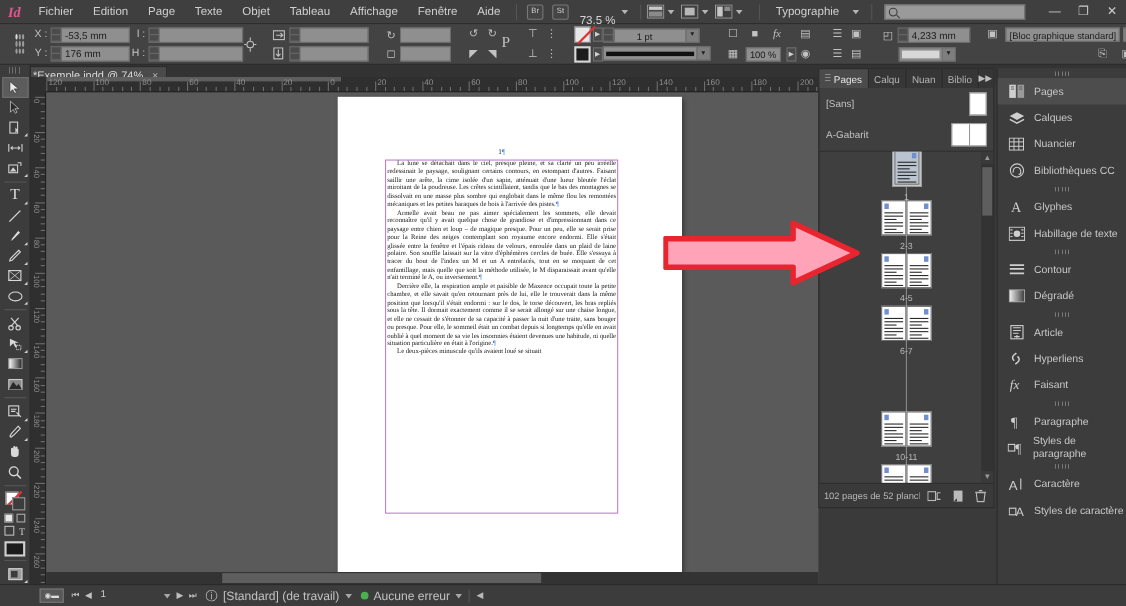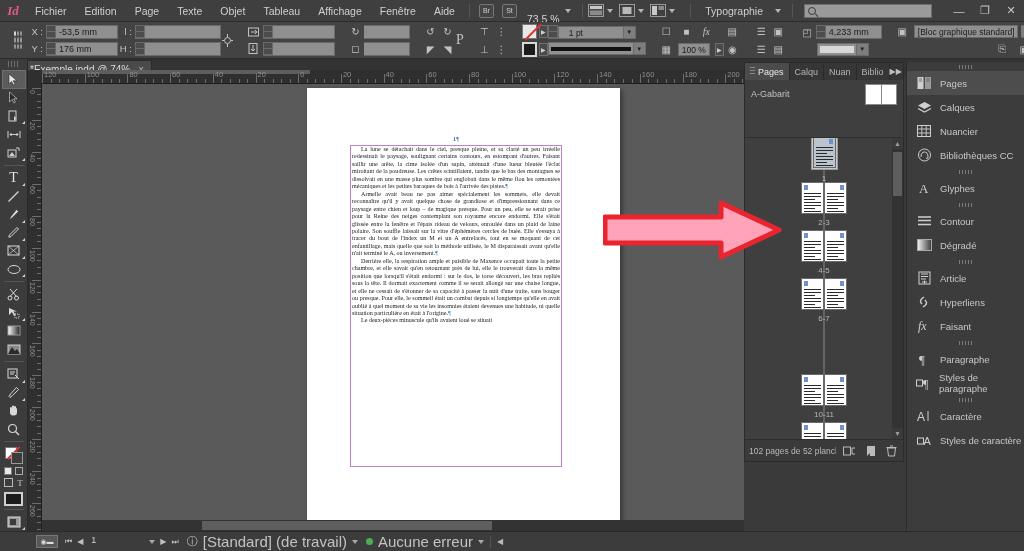--- a/index.html
+++ b/index.html
@@ -65,21 +65,21 @@
             color:#1c1c1c; font-size:9px; padding:0 3px; line-height:13px; width:62px; }
   .finput.wide { width:76px; }
   .cb-sep { width:1px; height:30px; background:#555; margin:0 6px; }
   .iconbtn { width:17px;height:15px; display:flex;align-items:center;justify-content:center;
              color:#c2c2c2; font-size:10px; }
   .swatch-none { width:15px;height:15px;background:#e8e8e8;border:1px solid #777;position:relative; }
   .swatch-none:after{content:"";position:absolute;left:-1px;top:6px;width:22px;height:1.6px;background:#e03030;transform:rotate(-45deg);transform-origin:center;}
   .swatch-k { width:15px;height:15px;background:#1c1c1c;border:2px solid #d8d8d8; }
   .tiny-arrow { width:9px;height:13px;background:#4a4a4a;border:1px solid #6e6e6e;
                 display:flex;align-items:center;justify-content:center;font-size:6px;color:#d0d0d0;margin-left:2px;}
-  .strokesel { width:66px;height:13px;background:#8f8f8f;border:1px solid #6a6a6a;color:#1c1c1c;font-size:8.5px;padding-left:10px;line-height:12px;}
+  .strokesel { width:66px;height:13px;background:#8f8f8f;border:1px solid #6a6a6a;color:#1c1c1c;font-size:8.5px;padding-left:20px;line-height:12px;}
   .strokestyle { width:86px;height:13px;background:#8f8f8f;border:1px solid #6a6a6a;display:flex;align-items:center;padding:0 2px; }
   .strokestyle b { display:block;width:100%;height:4px;background:#111; }
   .ddarrow { width:12px;height:13px;background:#7e7e7e;border:1px solid #6a6a6a;border-left:none;
              display:flex;align-items:center;justify-content:center;font-size:6px;color:#222; }
   .opac { width:32px;height:13px;background:#8f8f8f;border:1px solid #6a6a6a;color:#1c1c1c;font-size:8.5px;text-align:center;line-height:12px;}
   .objstyle { width:104px;height:13px;background:#8f8f8f;border:1px solid #6a6a6a;color:#1c1c1c;font-size:8.5px;padding-left:3px;line-height:12px;}
 
   
   .tabstrip { position:absolute; left:0; top:59px; width:1024px; height:18px; background:#333; }
   .tabstrip .tgrip{ position:absolute;left:3px;top:3px;width:10px;height:12px;
@@ -211,21 +211,21 @@
   .statusbar {
     position:absolute; left:0; bottom:0; width:1024px; height:20px;
     background:#3c3c3c; border-top:1px solid #2a2a2a; display:flex; align-items:center;
   }
   .sb-left { width:28px; height:20px; background:#3c3c3c; }
   .sb-preflight { width:22px;height:13px;background:#585858;border:1px solid #777;
       display:flex;align-items:center;justify-content:center;font-size:7px;color:#ddd;margin-left:8px;}
   .sb-nav { display:flex; align-items:center; gap:5px; margin-left:7px; color:#c0c0c0; font-size:8px;}
   .sb-pagefield { width:56px;height:13px;background:#3c3c3c;border:none;color:#cfcfcf;font-size:9px;padding-left:3px;}
   .sb-ddl { width:0;height:0;border-left:3px solid transparent;border-right:3px solid transparent;border-top:4px solid #a8a8a8; }
-  .sb-txt { font-size:15px; color:#c2c2c2; margin:12px 5px; white-space:nowrap;}
+  .sb-txt { font-size:11px; color:#c2c2c2; margin:12px 5px; white-space:nowrap;}
   .sb-dot { width:7px;height:7px;border-radius:50%;background:#4caf50; margin-left:8px;}
   .sb-sep { width:1px;height:12px;background:#555;margin:0 6px;}
   .hscroll { position:absolute; left:42px; bottom:20px; width:702px; height:11px; background:#333; }
   .hscroll .th { position:absolute; left:160px; top:1px; width:290px; height:9px; background:#5e5e5e; }
 </style>
 </head>
 <body>
 
 <div id="app">
 
@@ -909,20 +909,24 @@
       <div class="pp-tab">
         <span>Biblio</span>
       </div>
       <div class="pp-tools">
         <span style="font-size:8px;color:#c0c0c0;">▶▶</span>
         <span style="font-size:10px;color:#c0c0c0;">≡</span>
       </div>
     </div>
 
     <div class="pp-masters">
+      <div class="pp-masterrow">
+        <span>[Sans]</span>
+        <span class="mthumb"></span>
+      </div>
       <div class="pp-masterrow">
         <span>A-Gabarit</span>
         <span class="mthumb spread">
             <i></i>
             <i></i>
           </span>
       </div>
     </div>
 
     <div class="pp-body" id="spreadsList">
@@ -1117,20 +1121,30 @@
         <b></b>
       </div>
       <div class="dock-item">
         <span class="dock-ico">
           <svg width="14" height="14" viewBox="0 0 14 14">
             <text x="2" y="12" font-family="Liberation Serif, serif" font-size="13" fill="#cfcfcf">A</text>
           </svg>
         </span>
         <span>Glyphes</span>
       </div>
+      <div class="dock-item">
+        <span class="dock-ico">
+          <svg width="15" height="13" viewBox="0 0 15 13">
+            <rect x="0.5" y="0.5" width="14" height="12" fill="none" stroke="#cfcfcf"></rect>
+            <circle cx="7.5" cy="6.5" r="3" fill="#cfcfcf"></circle>
+            <path d="M1.5 3 h2 M1.5 6 h2 M1.5 9 h2 M11.5 3 h2 M11.5 6 h2 M11.5 9 h2" stroke="#cfcfcf" stroke-width="1"></path>
+          </svg>
+        </span>
+        <span>Habillage de texte</span>
+      </div>
       <div class="dock-grip">
         <b></b>
       </div>
       <div class="dock-item">
         <span class="dock-ico">
           <svg width="15" height="12" viewBox="0 0 15 12">
             <path d="M1 2 H14 M1 5.5 H14 M1 9.5 H14" stroke="#cfcfcf" stroke-width="1.6"></path>
           </svg>
         </span>
         <span>Contour</span>

